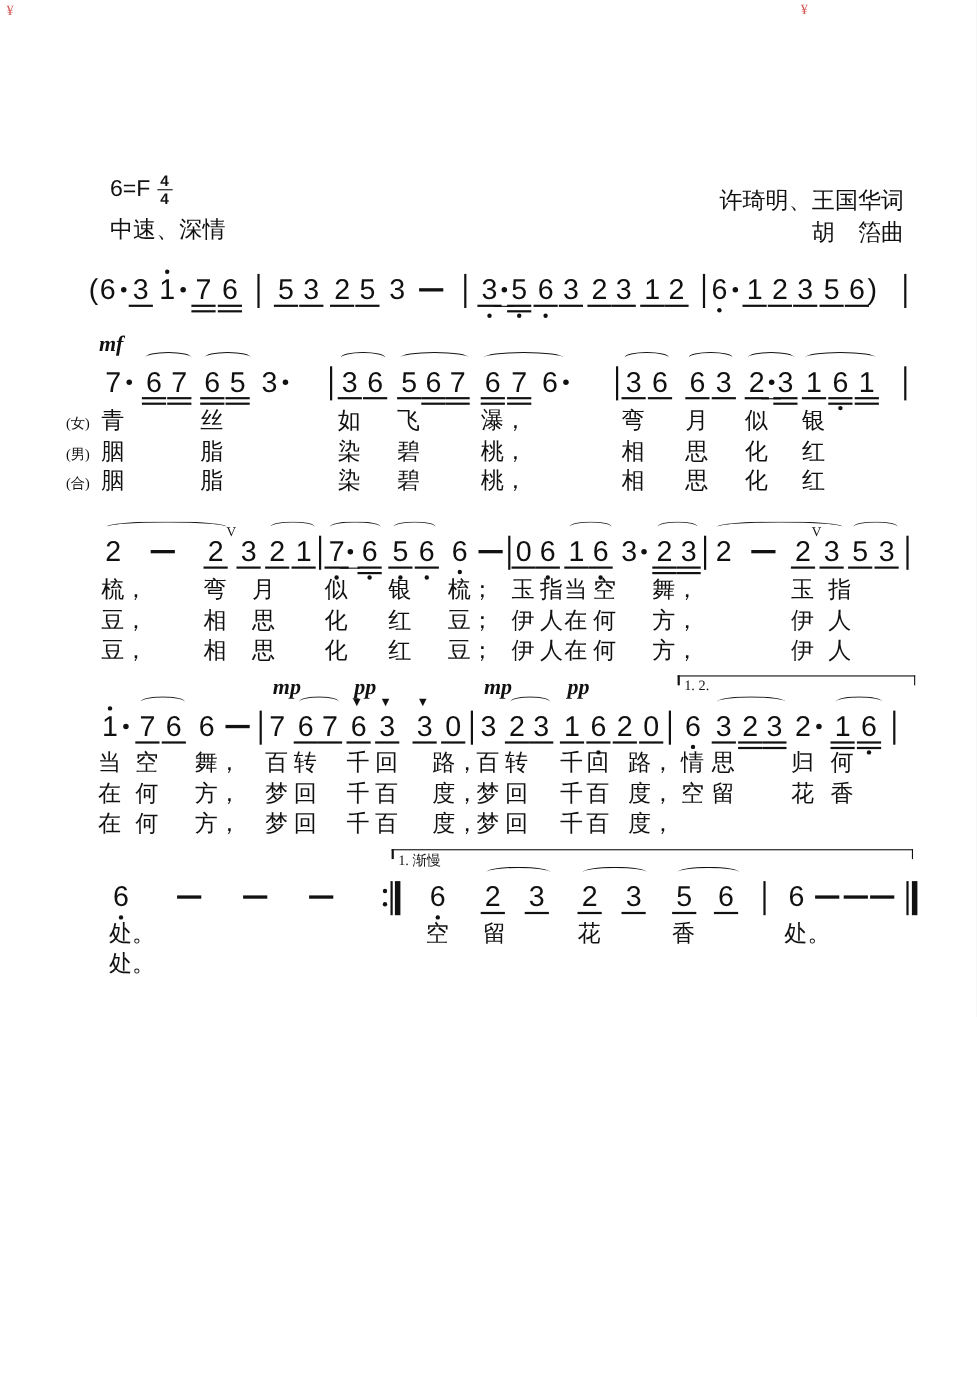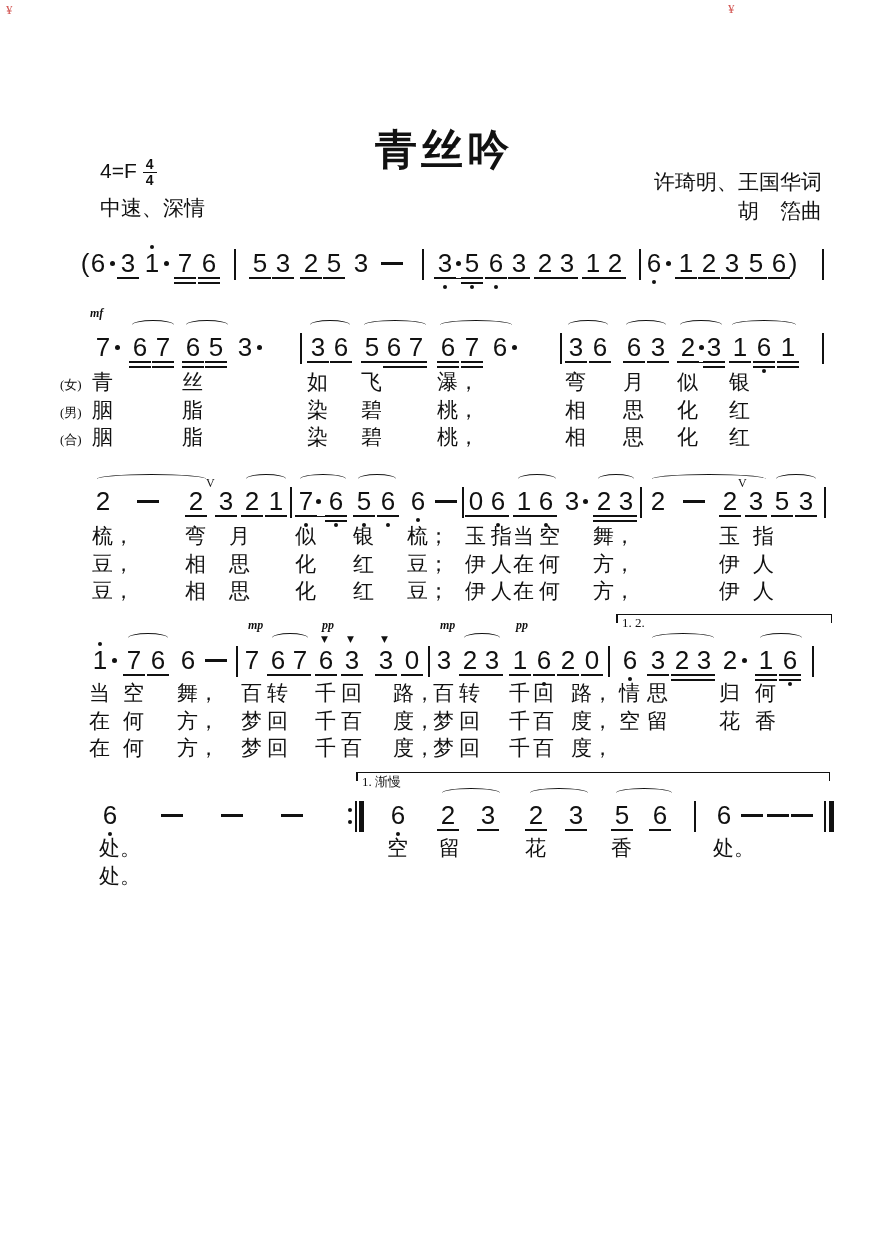--- a/index.html
+++ b/index.html
@@ -35,40 +35,39 @@
   .repbar{position:absolute;width:16px;}
   .repbar i,.endbar i{position:absolute;top:0;bottom:0;background:#111;}
   .repbar .rd{position:absolute;left:0;width:4px;height:4px;border-radius:50%;background:#111;}
   .repbar .thin{left:7px;width:1.7px;}
   .repbar .thick{left:11px;width:5px;}
   .endbar{position:absolute;width:11px;}
   .endbar .thin{left:0;width:1.7px;}
   .endbar .thick{left:4.5px;width:5.5px;}
   .arc{position:absolute;height:9px;border-top:1.8px solid #111;border-radius:100% 100% 0 0;}
   .dyn{position:absolute;font-family:"Liberation Serif",serif;font-style:italic;font-weight:bold;
-       font-size:12px;line-height:14px;}
+       font-size:20px;line-height:14px;}
   .accent{position:absolute;font-size:9px;line-height:9px;font-family:"DejaVu Sans",sans-serif;}
   .breath{position:absolute;font-size:12px;line-height:12px;font-family:"Liberation Serif",serif;}
   .volta{position:absolute;border-top:1.5px solid #111;height:9px;}
   .volta .drop{position:absolute;top:-1px;width:1.5px;height:9px;background:#111;}
   .volta .drop.l{left:0;} .volta .drop.r{right:0;}
   .vlabel{position:absolute;left:6px;top:0px;font-size:13px;font-family:"Liberation Serif",serif;white-space:nowrap;}
   .lyr{position:absolute;width:46px;text-align:left;font-size:21px;line-height:24px;white-space:nowrap;}
   .lprefix{position:absolute;font-size:13px;line-height:24px;}
   .watermark{position:absolute;right:4px;top:1224px;font-family:"Liberation Sans",sans-serif;
              font-weight:bold;font-style:italic;font-size:23px;color:#3b3b3b;letter-spacing:0.5px;}
 </style>
 </head>
 <body>
 
 <div id="page">
-  <div class="title">青丝吟</div>
 
   <div class="keyrow">
-    <span>4=F</span><span class="ts"><span class="tnum">4</span><span class="bnum">4</span></span>
+    <span>6=F</span><span class="ts"><span class="tnum">4</span><span class="bnum">4</span></span>
   </div>
   <div class="tempo">中速、深情</div>
   <div class="credit1">许琦明、王国华词</div>
   <div class="credit2">胡　箈曲</div>
 
   <div id="score">
       <div class="system" style="top: 240px; height: 56px;">
         <div class="tok" style="left: 73px; top: 8px; width: 24px; height: 30px;">(</div>
         <div class="tok" style="left: 86px; top: 8px; width: 24px; height: 30px;">6</div>
         <div class="durdot" style="left: 109.5px; top: 21px; width: 5px; height: 5px;"></div>

